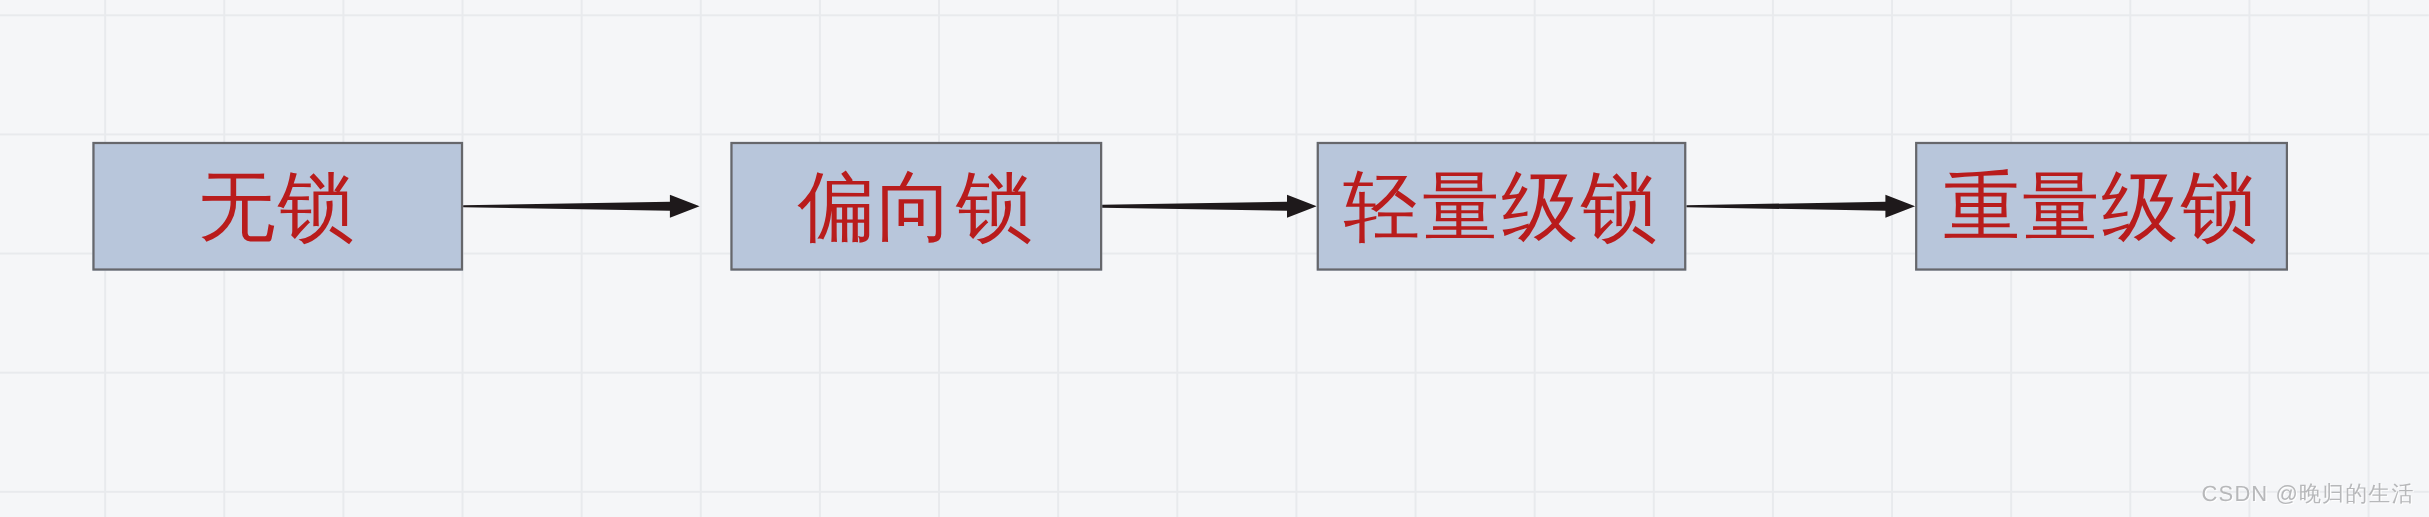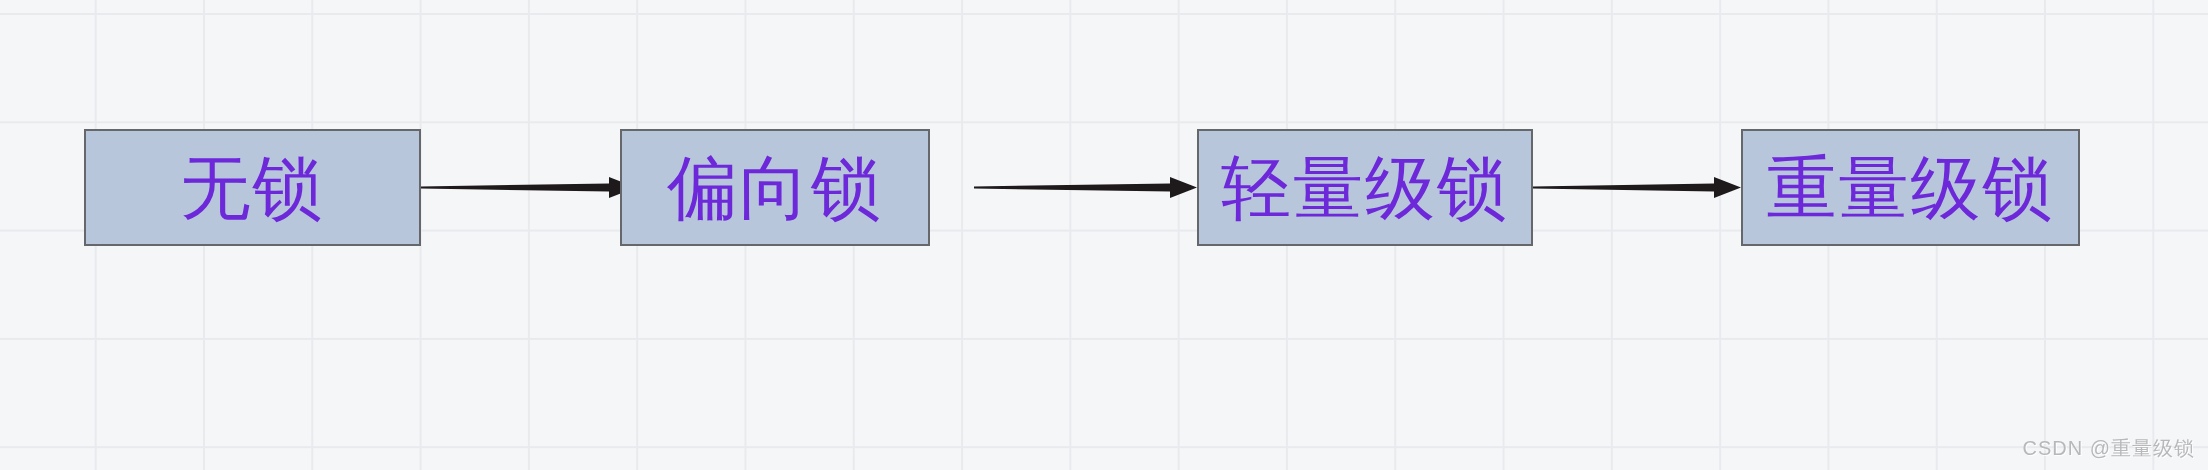--- a/index.html
+++ b/index.html
@@ -25,25 +25,25 @@
     height: 117px;
     box-sizing: border-box;
     background: #b8c6db;
     border: 2px solid #66676b;
     display: flex;
     align-items: center;
     justify-content: center;
     font-size: 70px;
     line-height: 1;
     letter-spacing: 2px;
-    color: #6d28d9;
+    color: #b91c1c;
     white-space: nowrap;
   }
   .node-1 { left: 84px;   width: 337px; }
-  .node-2 { left: 620px;  width: 310px; }
+  .node-2 { left: 664px;  width: 338px; }
   .node-3 { left: 1197px; width: 336px; justify-content: center; }
   .node-4 { left: 1741px; width: 339px; }
   .arrow-layer {
     position: absolute;
     left: 0; top: 0;
     width: 2208px;
     height: 470px;
     pointer-events: none;
   }
   .arrow-layer polygon { fill: #1e191b; }
@@ -78,15 +78,15 @@
   </div>
 
   <div class="flow-node node-3">
     <span>轻量级锁</span>
   </div>
 
   <div class="flow-node node-4">
     <span>重量级锁</span>
   </div>
 
-  <div class="watermark">CSDN @重量级锁</div>
+  <div class="watermark">CSDN @晚归的生活</div>
 
 </div>
 
 </body></html>

